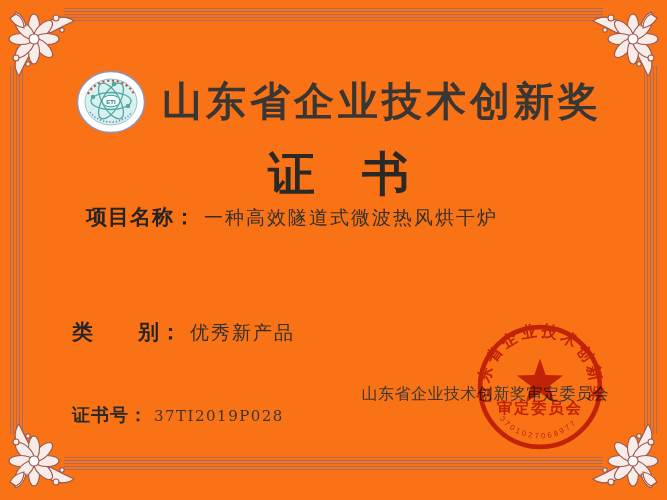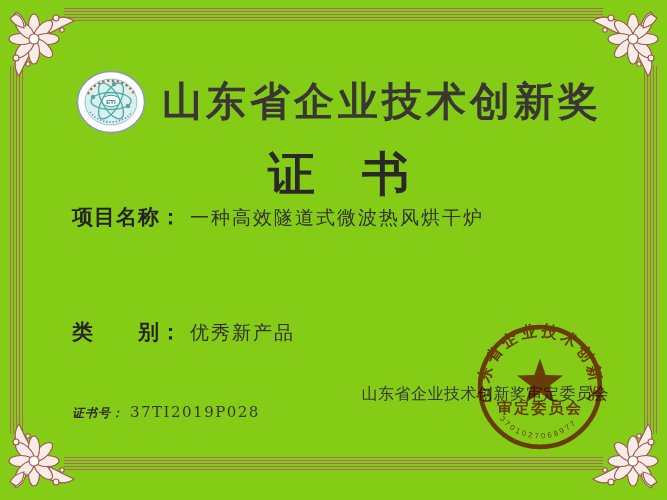--- a/index.html
+++ b/index.html
@@ -1,43 +1,43 @@
 <!DOCTYPE html>
 <html><head>
 <meta charset="utf-8">
 <style>
   html,body{margin:0;padding:0;background:#ffffff;}
-  #stage{position:relative;width:667px;height:500px;background:#84cc16;overflow:hidden;
+  #stage{position:relative;width:667px;height:500px;background:#f97316;overflow:hidden;
          font-family:"Liberation Serif","DejaVu Serif",serif;}
   
   .band-h{position:absolute;left:64px;width:539px;height:13px;
     background:repeating-linear-gradient(to bottom,#a96a60 0px,#a96a60 1.4px,rgba(0,0,0,0) 1.4px,rgba(0,0,0,0) 3px);}
   .band-v{position:absolute;top:66px;height:368px;width:13px;
     background:repeating-linear-gradient(to right,#a96a60 0px,#a96a60 1.4px,rgba(0,0,0,0) 1.4px,rgba(0,0,0,0) 3px);}
   .corner{position:absolute;width:72px;height:72px;}
   
   .logo{position:absolute;left:76px;top:70px;width:70px;height:64px;}
   
   .title{position:absolute;left:152px;top:74px;width:460px;
     font-size:40px;font-weight:bold;letter-spacing:4px;color:#3a3633;
     text-align:center;white-space:nowrap;}
   .subtitle{position:absolute;left:268px;top:131px;font-size:47px;font-weight:bold;
     color:#2b2926;white-space:nowrap;margin-top:12px;}
   
   .row{position:absolute;left:72px;white-space:nowrap;}
   .row .lbl{font-family:"Liberation Sans","DejaVu Sans",sans-serif;
     font-size:21px;font-weight:bold;color:#262422;letter-spacing:1px;}
   .row .val{font-size:19px;color:#33302c;margin-left:8px;letter-spacing:2px;}
-  #row-project{top:203px;}
+  #row-project{top:203px;margin-left:14px;}
   #row-grade{top:251px;}
   #row-unit{top:277px;}
   #row-category{top:318px;}
   
   .certno{position:absolute;left:72px;top:403px;white-space:nowrap;}
-  .certno .lbl{font-size:12px;font-weight:bold;color:#2c2a27;letter-spacing:1px;font-style:italic;}
+  .certno .lbl{font-size:18px;font-weight:bold;color:#2c2a27;letter-spacing:1px;}
   .certno .val{font-family:"DejaVu Serif",serif;font-size:15px;color:#3a3733;
     margin-left:6px;letter-spacing:1.5px;}
   
   .issuer-line1{position:absolute;right:58px;top:384px;font-family:"Liberation Sans","DejaVu Sans",sans-serif;
     font-size:16px;color:#3a3733;letter-spacing:0.5px;white-space:nowrap;}
   .issuer-line2{position:absolute;left:408px;top:408px;font-family:"Liberation Sans","DejaVu Sans",sans-serif;
     font-size:16px;color:#3a3733;letter-spacing:2px;white-space:nowrap;}
   
   .seal{position:absolute;left:472px;top:319px;width:136px;height:136px;
     mix-blend-mode:multiply;opacity:0.92;}

